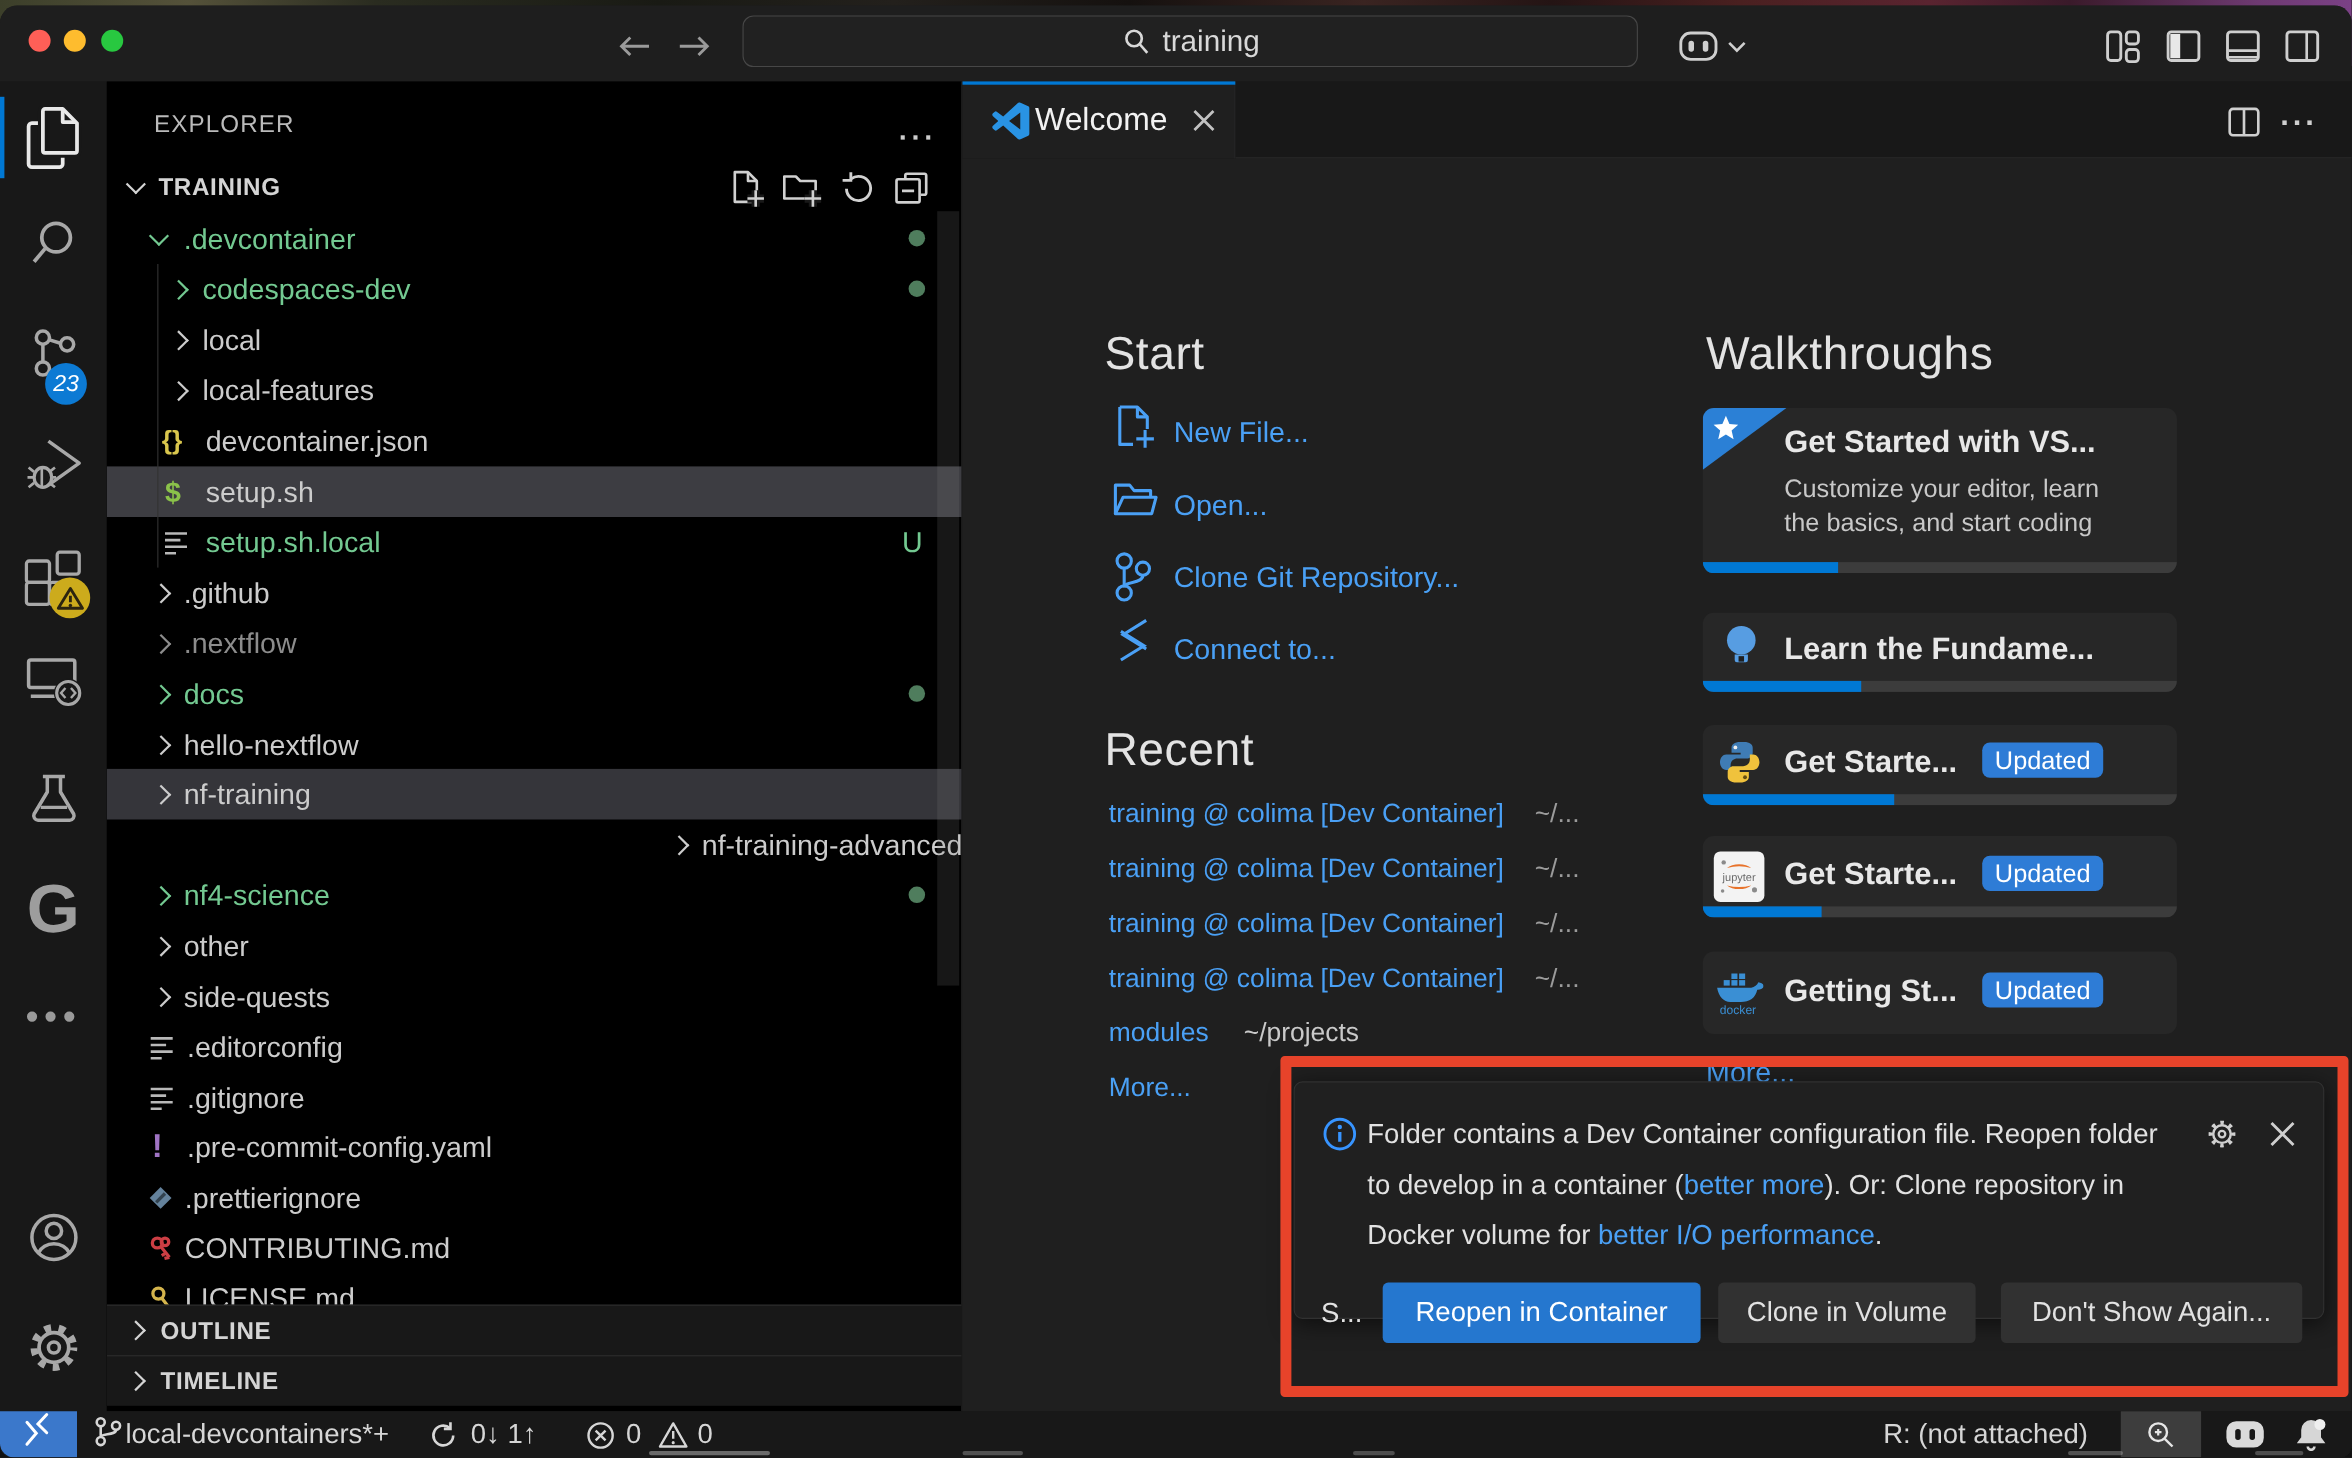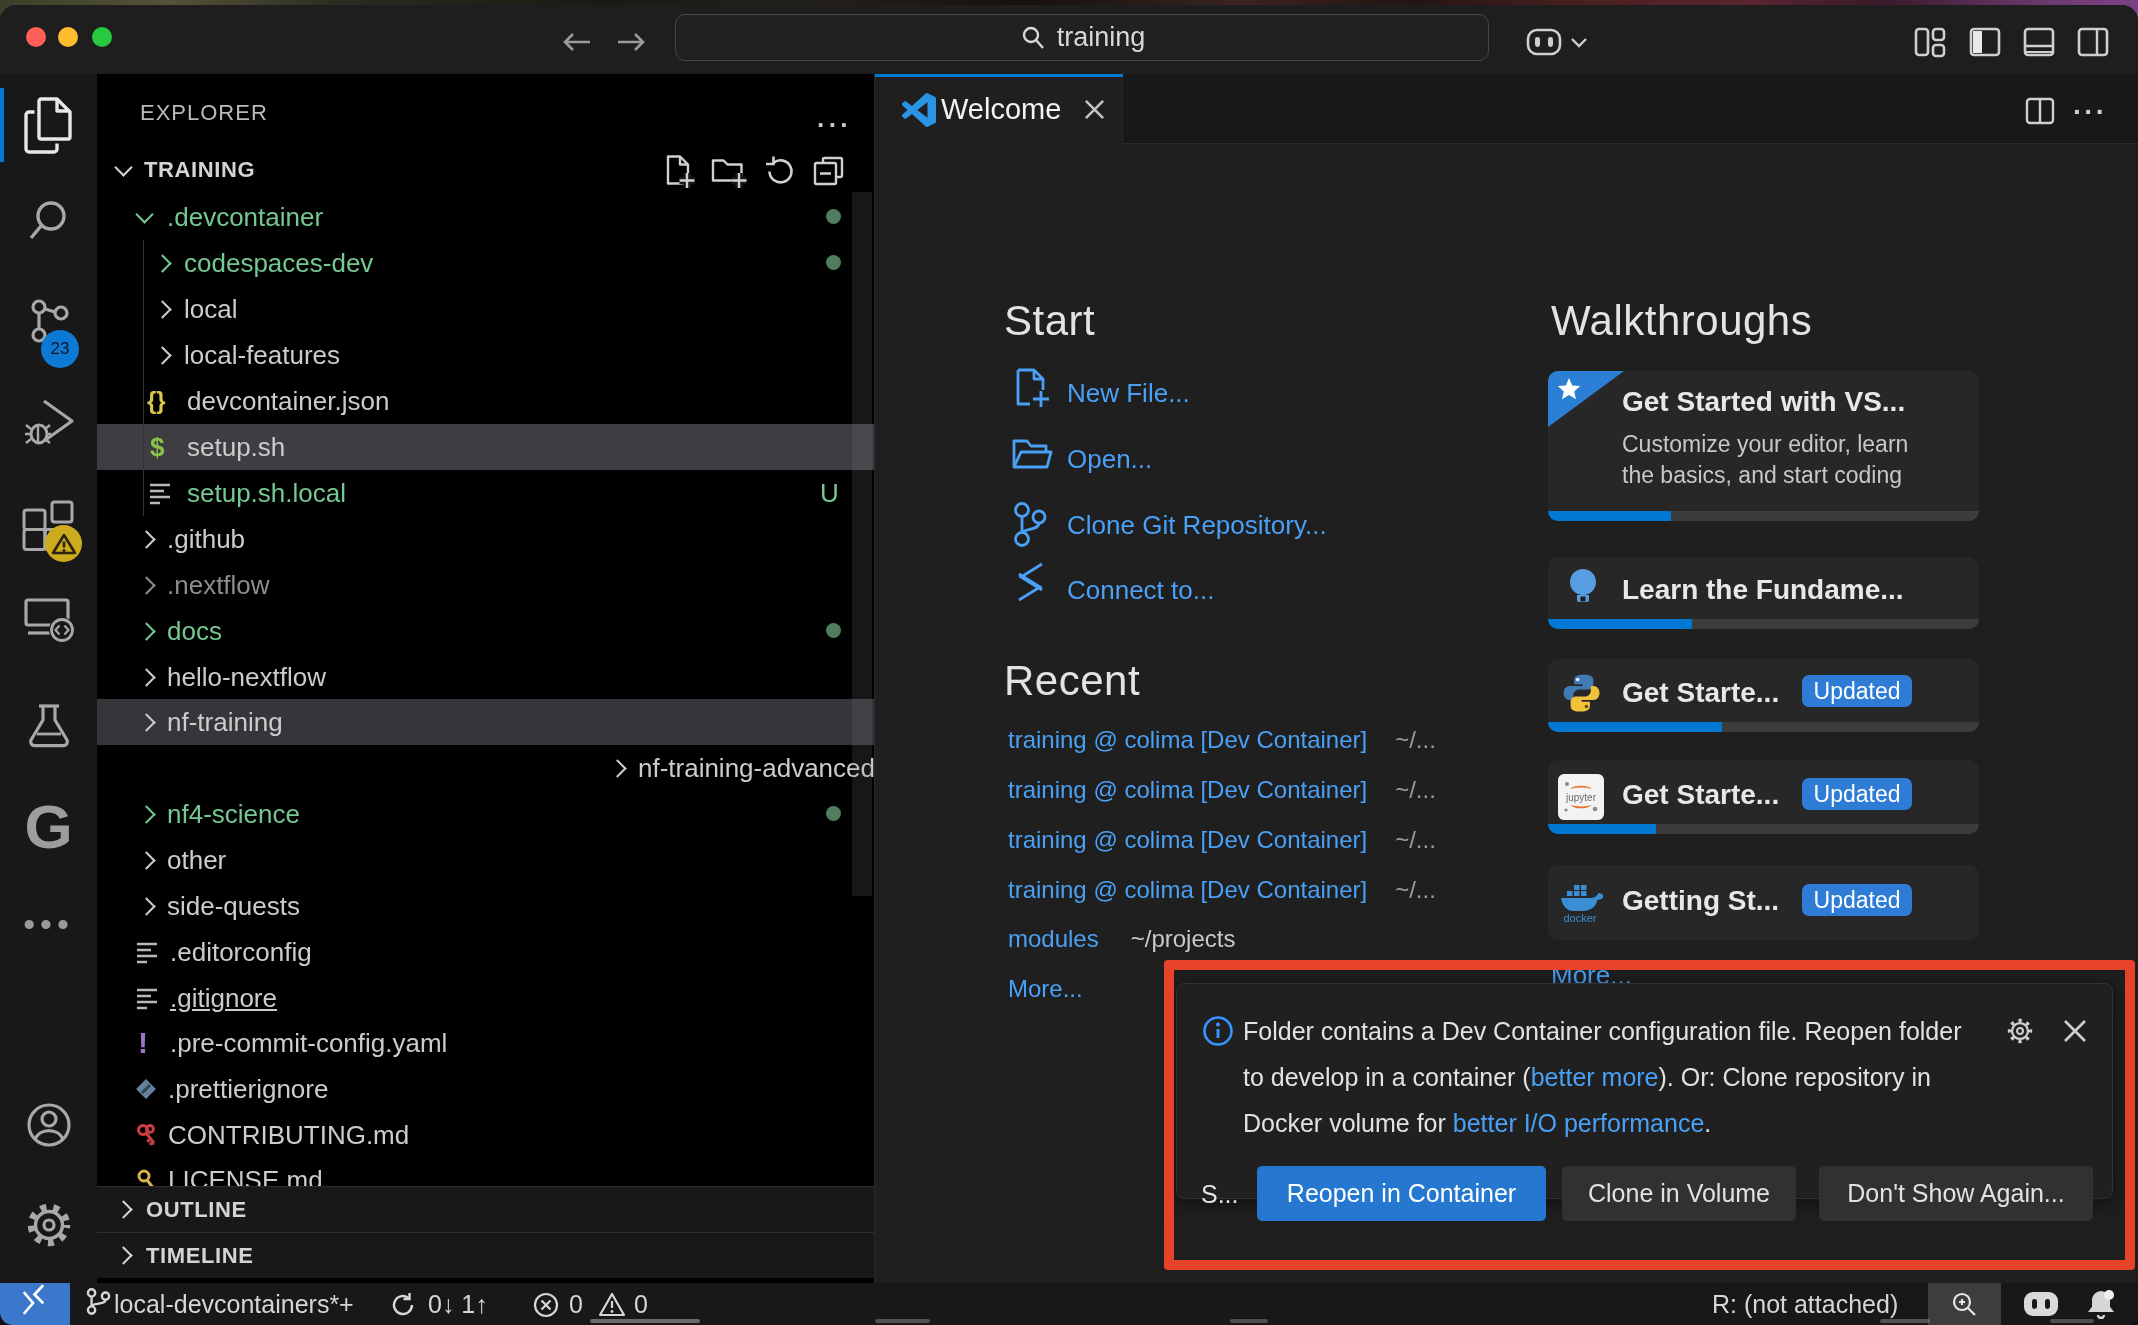--- a/index.html
+++ b/index.html
@@ -128,22 +128,22 @@
       <circle cx="27" cy="20" r="13" fill="none" stroke="#a8a8a8" stroke-width="3.4"></circle>
       <path d="M17 30 L7 42" stroke="#a8a8a8" stroke-width="3.4"></path>
     </svg>
 
     <svg class="abs" style="left:24px; top:222px;" width="50" height="50" viewBox="0 0 50 50">
       <circle cx="15" cy="11" r="6" fill="none" stroke="#a8a8a8" stroke-width="3.2"></circle>
       <circle cx="37" cy="17" r="6" fill="none" stroke="#a8a8a8" stroke-width="3.2"></circle>
       <circle cx="15" cy="39" r="6" fill="none" stroke="#a8a8a8" stroke-width="3.2"></circle>
       <path d="M15 17 v16 M21 13 l10 3" fill="none" stroke="#a8a8a8" stroke-width="3.2"></path>
     </svg>
-    <div class="abs" style="left:41px; top:256px; width:38px; height:38px; border-radius:50%; background:#0c7ad4; color:#0f172a;
-      font-size:17px; display:flex; align-items:center; justify-content:center;">23</div>
+    <div class="abs" style="left:41px; top:256px; width:38px; height:38px; border-radius:50%; background:#0c7ad4; color:#ffffff;
+      font-size:21px; display:flex; align-items:center; justify-content:center;font-style:italic;">23</div>
 
     <svg class="abs" style="left:24px; top:322px;" width="52" height="52" viewBox="0 0 52 52">
       <path d="M20 5 L48 25 L20 45" fill="none" stroke="#a8a8a8" stroke-width="3.2" stroke-linejoin="round"></path>
       <ellipse cx="15" cy="38" rx="8" ry="9" fill="none" stroke="#a8a8a8" stroke-width="3"></ellipse>
       <path d="M14 30 v17 M7 33 l-5 -4 M21 33 l5 -4 M6 38 h-5 M22 38 h5 M7 43 l-5 4 M21 43 l5 4" stroke="#a8a8a8" stroke-width="2.4"></path>
     </svg>
 
     <svg class="abs" style="left:22px; top:426px;" width="52" height="52" viewBox="0 0 52 52">
       <rect x="2" y="10" width="21" height="19.5" rx="2.5" fill="none" stroke="#a8a8a8" stroke-width="3"></rect>
       <rect x="2" y="29.5" width="21" height="20" rx="2.5" fill="none" stroke="#a8a8a8" stroke-width="3"></rect>
@@ -302,21 +302,21 @@
           </g>
         </svg>
         <span style="margin-left:10px;">.editorconfig</span>
       </div>
     <div class="row" style="top:901px;">
         <svg style="margin-left:37px;" width="26" height="26" viewBox="0 0 26 26">
           <g stroke="#b8b8b8" stroke-width="2.4">
             <path d="M3 5 h20 M3 11 h14 M3 17 h20 M3 23 h10"></path>
           </g>
         </svg>
-        <span style="margin-left:10px;text-decoration:underline;">.gitignore</span>
+        <span style="margin-left:10px;">.gitignore</span>
       </div>
     <div class="row" style="top:946px;">
         <span style="margin-left:41px; width:22px; color:#a074c4; font-weight:700; font-size:30px;">!</span>
         <span style="margin-left:10px;">.pre-commit-config.yaml</span>
       </div>
     <div class="row" style="top:992px;">
         <svg style="margin-left:35px;" width="28" height="28" viewBox="0 0 28 28">
           <rect x="7" y="7" width="14" height="14" fill="#64829c" transform="rotate(45 14 14)"></rect>
           <path d="M10 18 L18 10" stroke="#32424f" stroke-width="3"></path>
         </svg>

